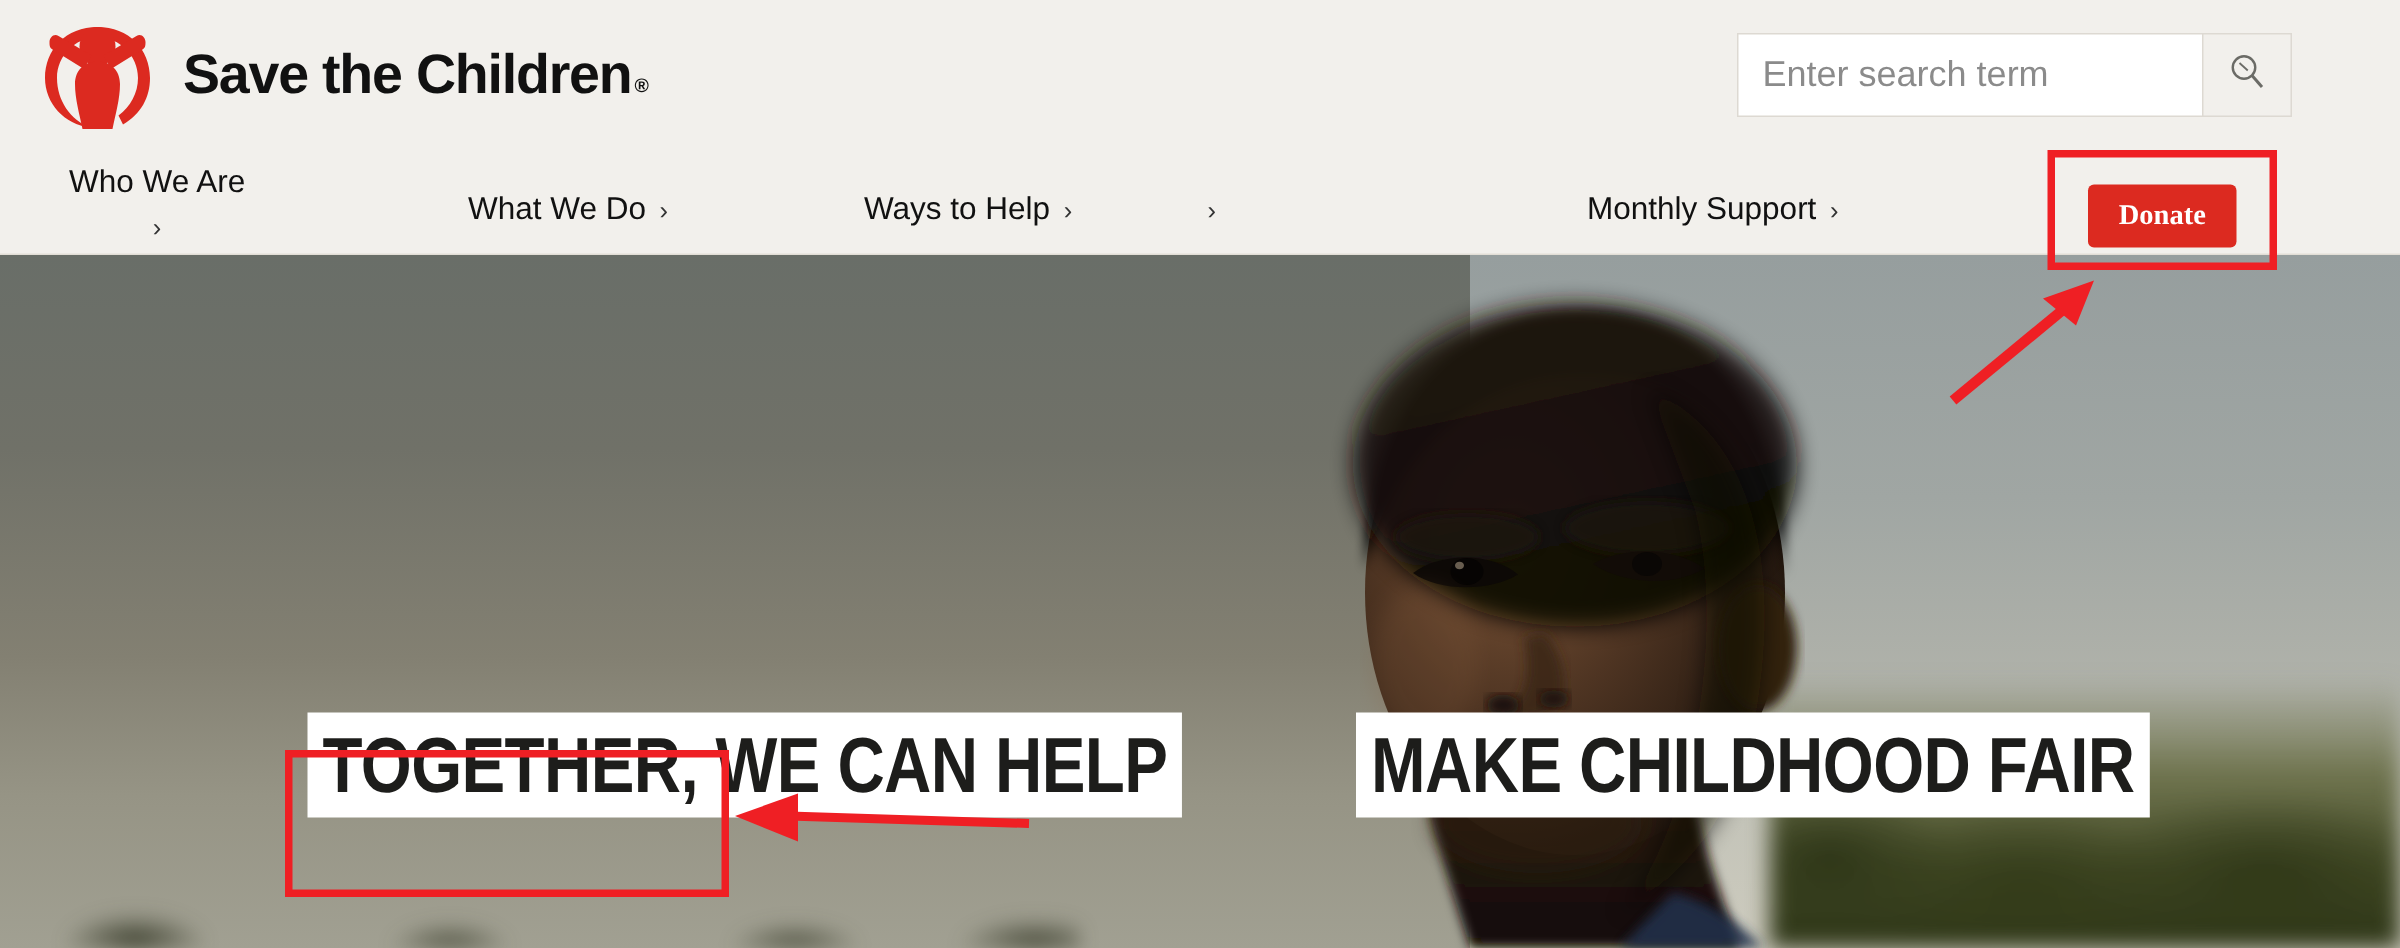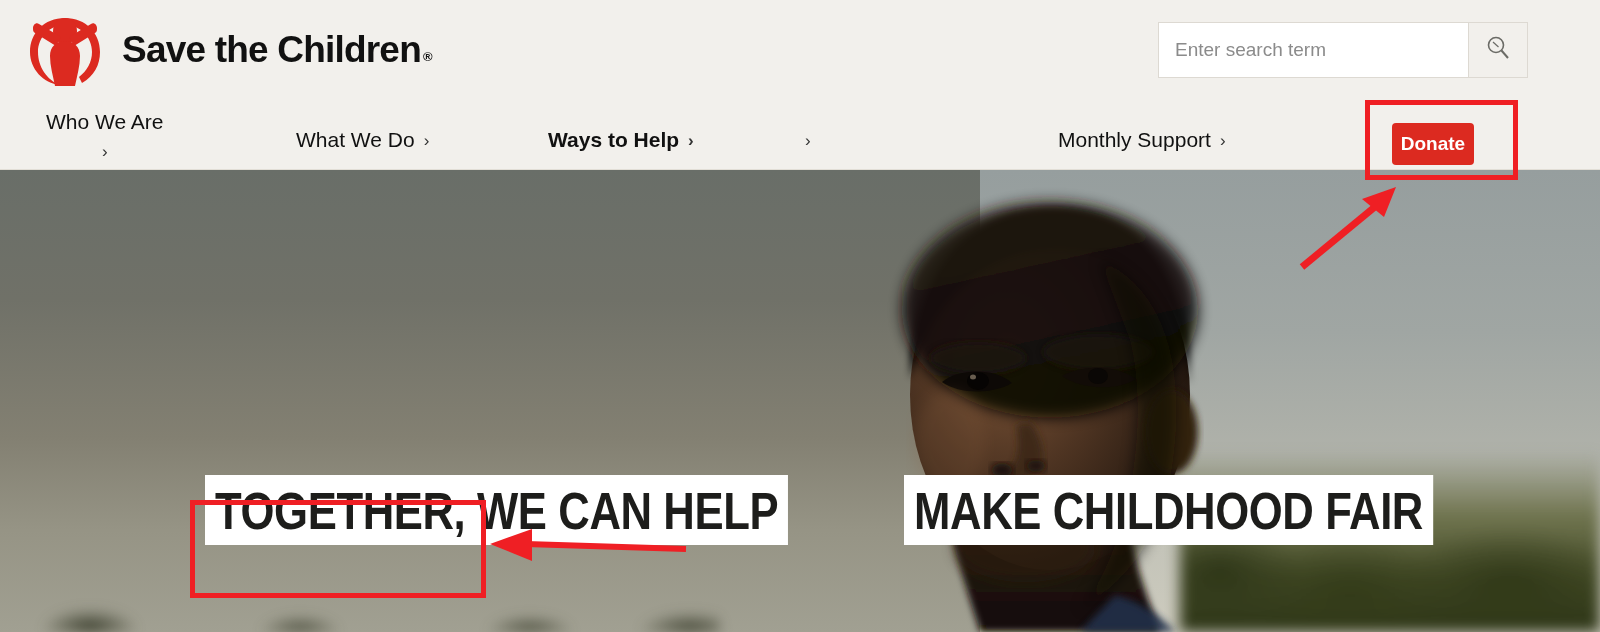--- a/index.html
+++ b/index.html
@@ -31,21 +31,21 @@
 
   
   .search-wrap {
     position: absolute; right: 72px; top: 22px;
     display: flex; align-items: stretch; height: 56px;
   }
   .search-input {
     width: 310px; height: 56px;
     border: 1px solid #ddd9d2; border-right: none;
     background: #fff; color: #333;
-    font-size: 19px; font-family: "Liberation Sans", sans-serif;
+    font-size: 24px; font-family: "Liberation Sans", sans-serif;
     padding: 0 16px;
     outline: none;
   }
   .search-input::placeholder { color: #8b8b8b; }
   .search-btn {
     width: 60px; height: 56px;
     border: 1px solid #ddd9d2;
     background: #f2f0ec;
     display: flex; align-items: center; justify-content: center;
     cursor: pointer;
@@ -59,32 +59,32 @@
     border-bottom: 1px solid #e2ded6;
   }
   .nav-item {
     position: absolute; top: 0; height: 60px;
     display: flex; align-items: center; gap: 9px;
     font-size: 21px; color: #111; font-weight: 500;
     cursor: pointer; white-space: nowrap;
   }
   .nav-chev { font-size: 17px; color: #333; line-height: 1; }
   .n0 { left: 46px; flex-direction: column; }
-  .n1 { left: 296px; text-align: right; }
-  .n2 { left: 548px; font-weight: bold; }
+  .n1 { left: 312px; text-align: right; }
+  .n2 { left: 576px; }
   .n3 { left: 805px; }
   .n4 { left: 1058px; }
 
   .donate-btn {
     position: absolute; left: 1392px; top: 13px;
-    width: 82px; height: 42px;
+    width: 99px; height: 42px;
     background: #dc2a20; color: #fff;
     border: none; border-radius: 4px;
     font-size: 19px; font-weight: bold;
-    font-family: Liberation Sans, sans-serif;
+    font-family: Liberation Serif, serif;
     cursor: pointer;
     display: flex; align-items: center; justify-content: center;
   }
 
   
   .hero {
     position: absolute; left: 0; top: 170px;
     width: 1600px; height: 462px;
     overflow: hidden;
     background: #fef9c3;

